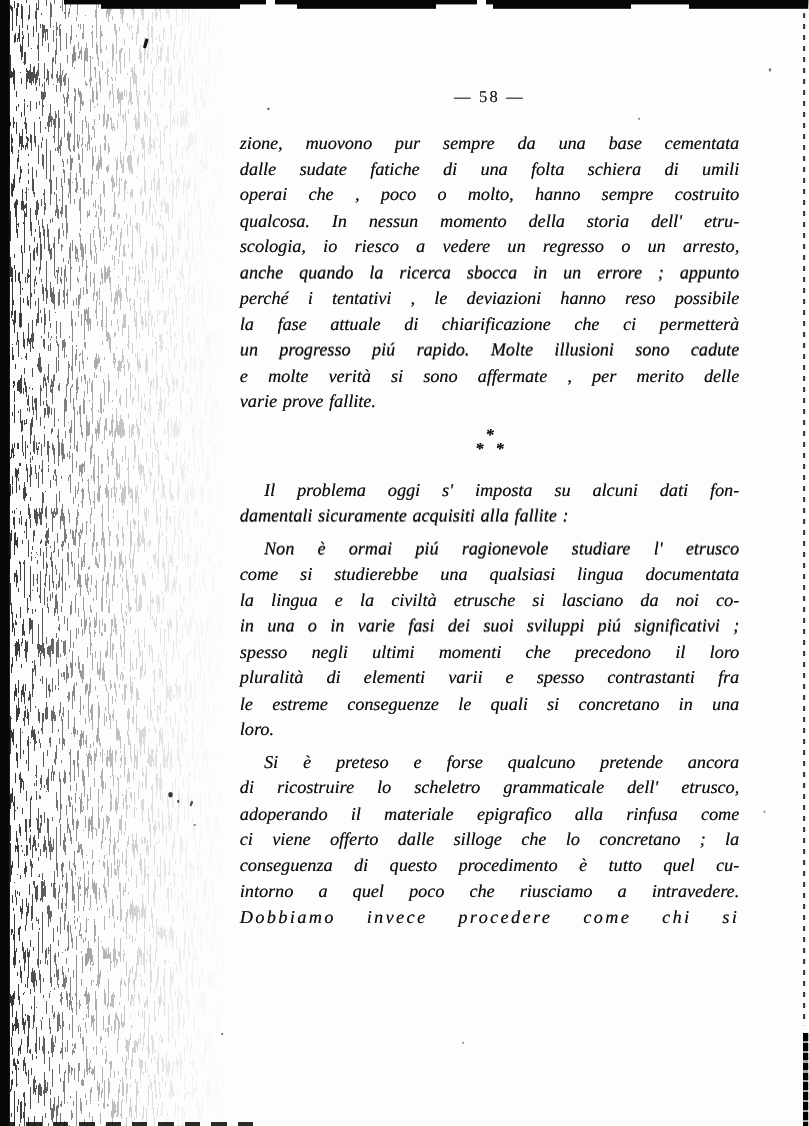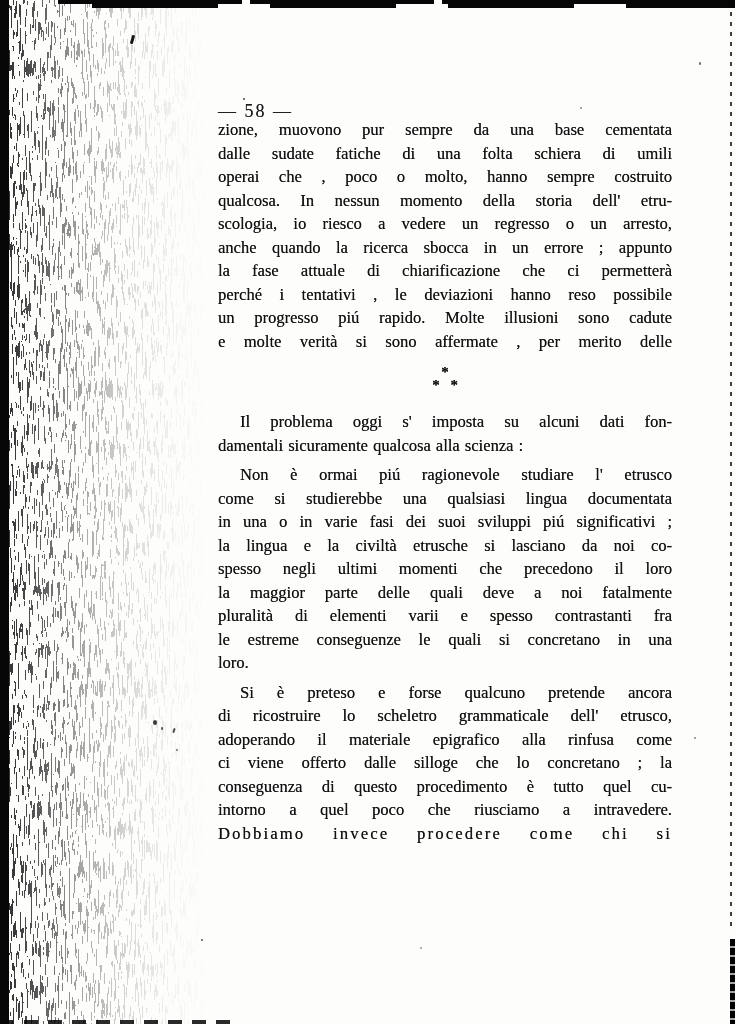--- a/index.html
+++ b/index.html
@@ -50,30 +50,30 @@
   .bottom-edge {
     position: absolute; left: 0; bottom: 0; height: 4px; width: 235px;
     background: repeating-linear-gradient(90deg, #050505 0 14px, rgba(0,0,0,0) 14px 24px);
     opacity: 0.85;
   }
   .speck { position: absolute; background: #161616; border-radius: 1px; }
 
   
   .page-number {
     position: absolute; top: 81px; left: 218px; width: 454px;
-    text-align: left; font-size: 18px; letter-spacing: 2px;
+    text-align: center; font-size: 15px; letter-spacing: 2px;
     text-shadow: 0 0 0.6px rgba(10,10,10,0.6);
-    margin-top: 20px;
   }
   .text-block {
     position: absolute; top: 118px; left: 218px; width: 454px;
     font-size: 16.5px; line-height: 23.5px;
     word-spacing: 1px;
     text-shadow: 0.2px 0.2px 0.5px rgba(12,12,12,0.65);
     filter: contrast(1.1);
+    font-style: italic;
   }
   .para { margin: 0; }
   .para + .para { margin-top: 6px; }
   .line { text-align: justify; text-align-last: justify; }
   .line.first { text-indent: 22px; }
   .line.last { text-align-last: left; }
   .line.stretch { text-align-last: justify; letter-spacing: 2.2px; }
   .divider {
     text-align: center; font-size: 15px; line-height: 13px;
     margin: 13px 0 18px 0; font-weight: bold; word-spacing: 7px;
@@ -118,40 +118,40 @@
 
   <div class="page-number">— 58 —</div>
   <div class="text-block">
       <div class="para">
         <div class="line">zione, muovono pur sempre da una base cementata</div>
         <div class="line">dalle sudate fatiche di una folta schiera di umili</div>
         <div class="line">operai che , poco o molto, hanno sempre costruito</div>
         <div class="line">qualcosa. In nessun momento della storia dell' etru-</div>
         <div class="line">scologia, io riesco a vedere un regresso o un arresto,</div>
         <div class="line">anche quando la ricerca sbocca in un errore ; appunto</div>
+        <div class="line">perché i tentativi , le deviazioni hanno reso possibile</div>
         <div class="line">la fase attuale di chiarificazione che ci permetterà</div>
-        <div class="line">perché i tentativi , le deviazioni hanno reso possibile</div>
         <div class="line">un progresso piú rapido. Molte illusioni sono cadute</div>
         <div class="line">e molte verità si sono affermate , per merito delle</div>
+        <div class="line last">varie prove fallite.</div>
       </div>
       <div class="divider">
         <div>*</div>
         <div>* *</div>
       </div>
       <div class="para">
         <div class="line first">Il problema oggi s' imposta su alcuni dati fon-</div>
-        <div class="line last">damentali sicuramente qualcosa alla scienza :</div>
+        <div class="line last">damentali sicuramente acquisiti alla fallite :</div>
       </div>
       <div class="para">
         <div class="line first">Non è ormai piú ragionevole studiare l' etrusco</div>
         <div class="line">come si studierebbe una qualsiasi lingua documentata</div>
+        <div class="line">la lingua e la civiltà etrusche si lasciano da noi co-</div>
         <div class="line">in una o in varie fasi dei suoi sviluppi piú significativi ;</div>
-        <div class="line">la lingua e la civiltà etrusche si lasciano da noi co-</div>
         <div class="line">spesso negli ultimi momenti che precedono il loro</div>
-        <div class="line">la maggior parte delle quali deve a noi fatalmente</div>
         <div class="line">pluralità di elementi varii e spesso contrastanti fra</div>
         <div class="line">le estreme conseguenze le quali si concretano in una</div>
         <div class="line last">loro.</div>
       </div>
       <div class="para">
         <div class="line first">Si è preteso e forse qualcuno pretende ancora</div>
         <div class="line">di ricostruire lo scheletro grammaticale dell' etrusco,</div>
         <div class="line">adoperando il materiale epigrafico alla rinfusa come</div>
         <div class="line">ci viene offerto dalle silloge che lo concretano ; la</div>
         <div class="line">conseguenza di questo procedimento è tutto quel cu-</div>

